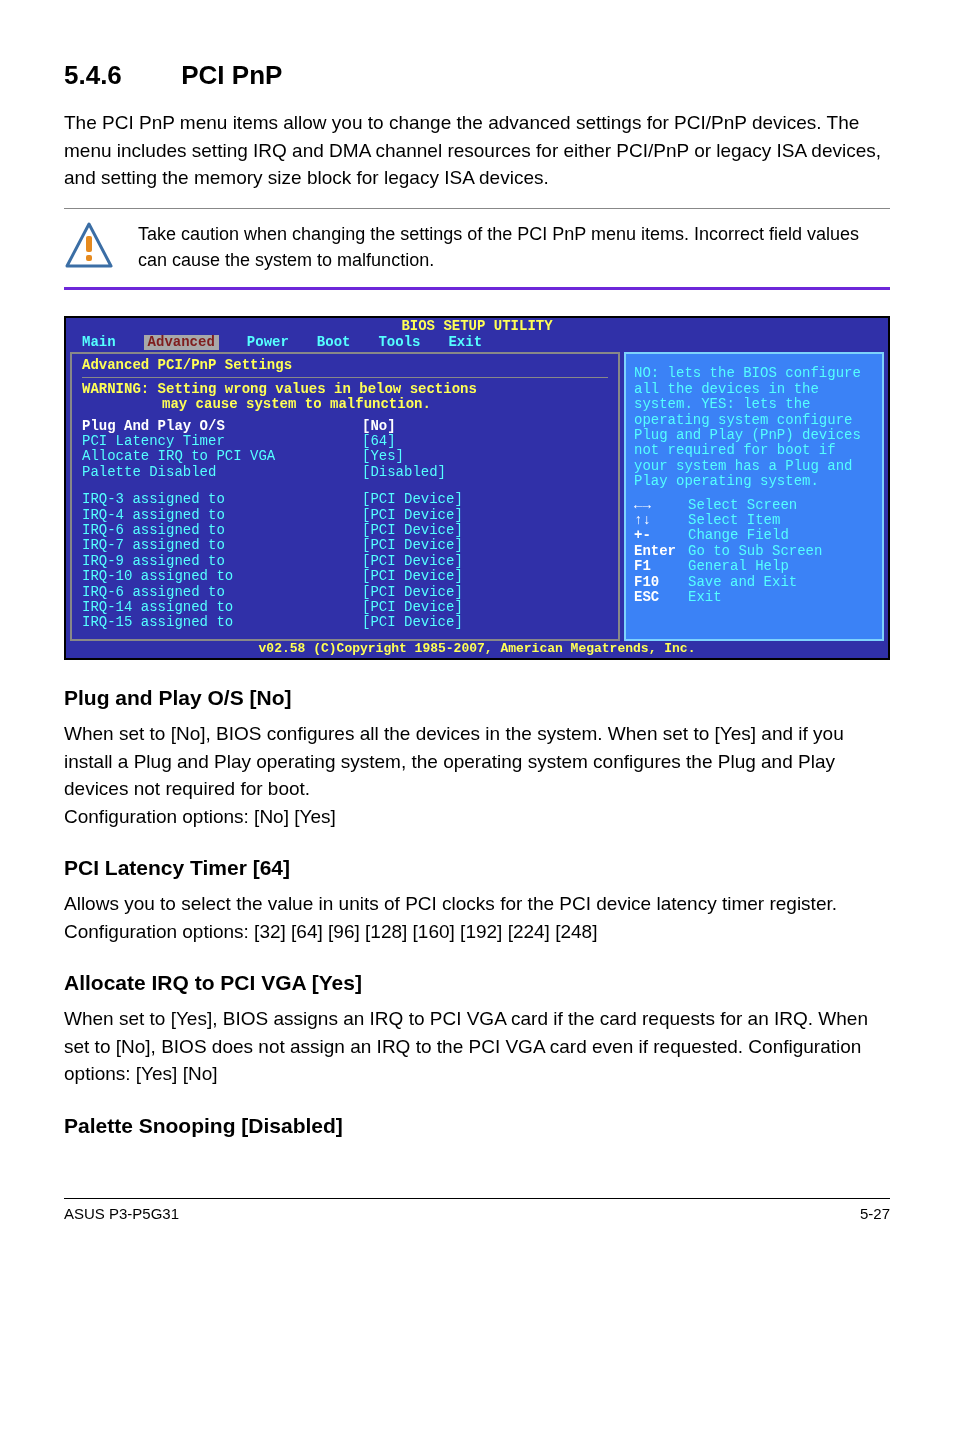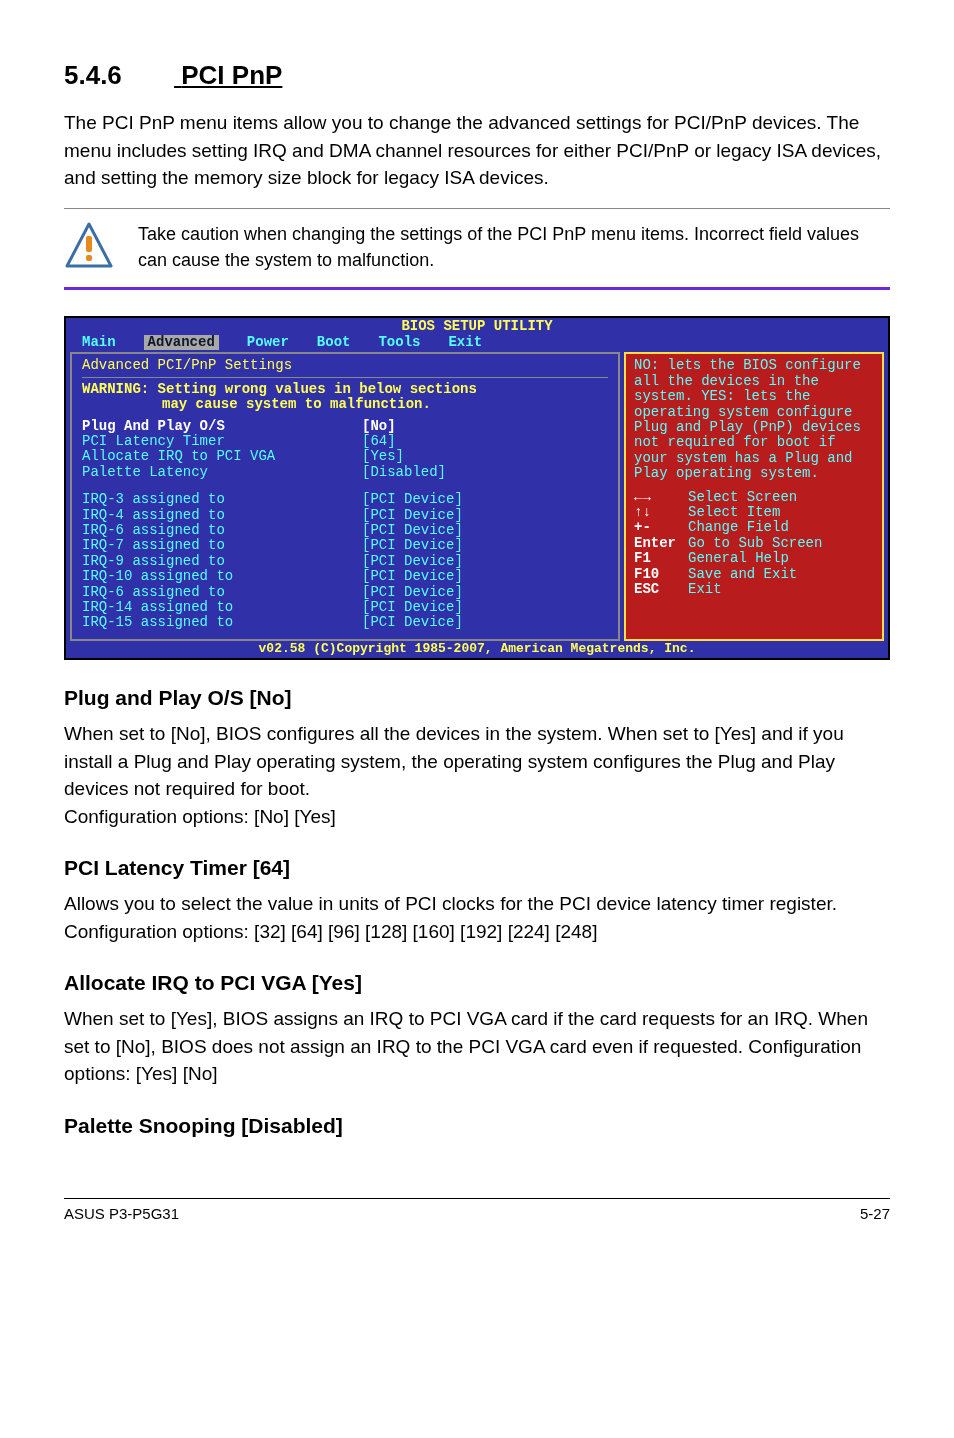--- a/index.html
+++ b/index.html
@@ -10,21 +10,20 @@
     color: #000;
     width: 954px;
   }
   .page {
     padding: 60px 64px 30px 64px;
   }
   .section-heading {
     font-size: 26px;
     font-weight: bold;
     margin-bottom: 18px;
-    text-decoration: underline;
   }
   .section-heading .num {
     display: inline-block;
     width: 110px;
   }
   .body-text {
     font-size: 19px;
     line-height: 1.45;
     margin-bottom: 16px;
   }
@@ -72,39 +71,39 @@
     background: #3030a8;
     padding: 0 16px 2px 16px;
     gap: 28px;
     font-weight: bold;
   }
   .bios-menu span {
     color: #55ffff;
   }
   .bios-menu .active {
     background: #a8a8a8;
-    color: #0f172a;
+    color: #7f1d1d;
     padding: 0 4px;
   }
   .bios-body {
     display: flex;
     margin: 0 4px;
     gap: 4px;
   }
   .bios-left {
     flex: 1;
     border: 2px solid #888;
     background: #3030a8;
     padding: 4px 10px 8px 10px;
   }
   .bios-right {
     width: 240px;
-    border: 2px solid #fde047;
-    background: #b91c1c;
-    padding: 4px 8px 8px 8px;
+    border: 2px solid #7dd3fc;
+    background: #3b82f6;
+    padding: 12px 8px 8px 8px;
     color: #55ffff;
   }
   .bios-left .white { color: #fff; font-weight: bold; }
   .bios-left .cyan  { color: #55ffff; }
   .bios-left .yellow { color: #ffff55; }
   .bios-left .rule {
     border-top: 1px solid #888;
     margin: 3px 0;
   }
   .bios-row {
@@ -163,41 +162,41 @@
     <div class="bios-menu">
       <span>Main</span>
       <span class="active">Advanced</span>
       <span>Power</span>
       <span>Boot</span>
       <span>Tools</span>
       <span>Exit</span>
     </div>
     <div class="bios-body">
       <div class="bios-left">
-        <div class="yellow" style="font-weight:normal;">Advanced PCI/PnP Settings</div>
+        <div class="yellow" style="font-weight:bold;">Advanced PCI/PnP Settings</div>
         <div class="rule"></div>
         <div class="warning-block">
           <div class="yellow" style="font-weight:bold;">WARNING: Setting wrong values in below sections</div>
           <div class="yellow" style="font-weight:bold; padding-left:80px;">may cause system to malfunction.</div>
         </div>
 
         <div class="bios-row">
           <span class="label white">Plug And Play O/S</span>
           <span class="value white">[No]</span>
         </div>
         <div class="bios-row">
           <span class="label cyan">PCI Latency Timer</span>
           <span class="value cyan">[64]</span>
         </div>
         <div class="bios-row">
           <span class="label cyan">Allocate IRQ to PCI VGA</span>
           <span class="value cyan">[Yes]</span>
         </div>
         <div class="bios-row">
-          <span class="label cyan">Palette Latency</span>
+          <span class="label cyan">Palette Disabled</span>
           <span class="value cyan">[Disabled]</span>
         </div>
         <div class="bios-row" style="height:12px;"></div>
         <div class="bios-row">
           <span class="label cyan">IRQ-3 assigned to</span>
           <span class="value cyan">[PCI Device]</span>
         </div>
         <div class="bios-row">
           <span class="label cyan">IRQ-4 assigned to</span>
           <span class="value cyan">[PCI Device]</span>

